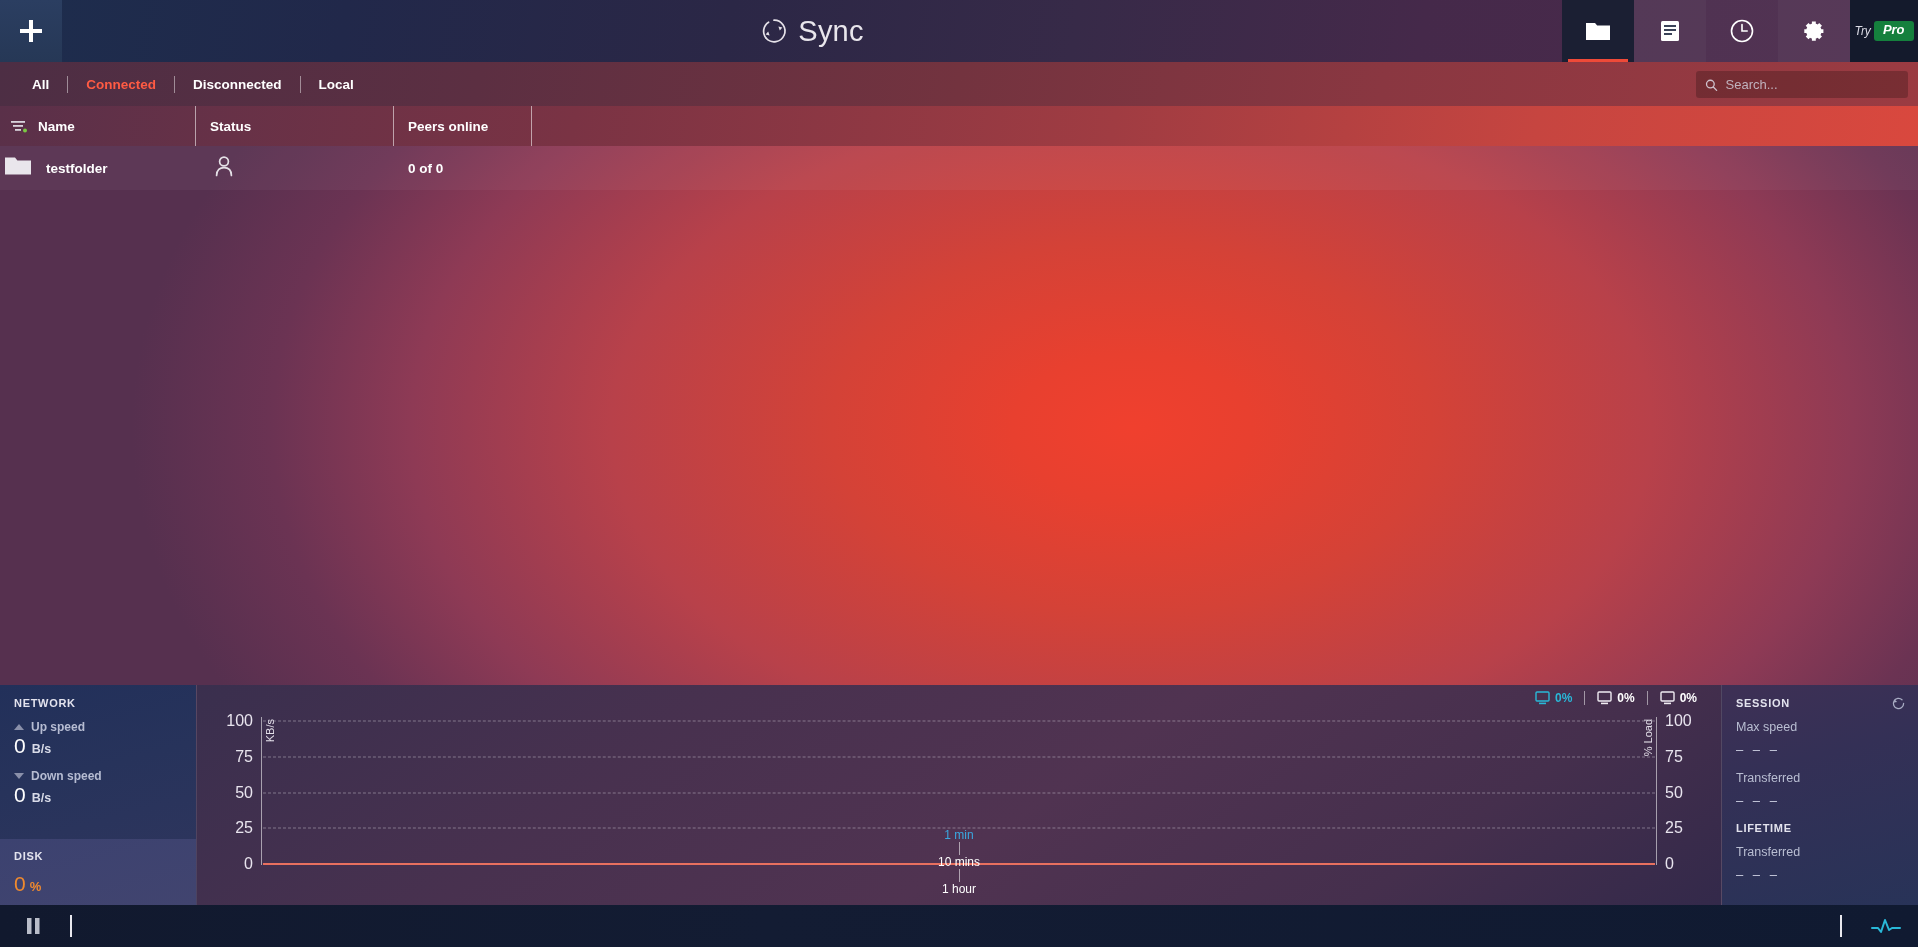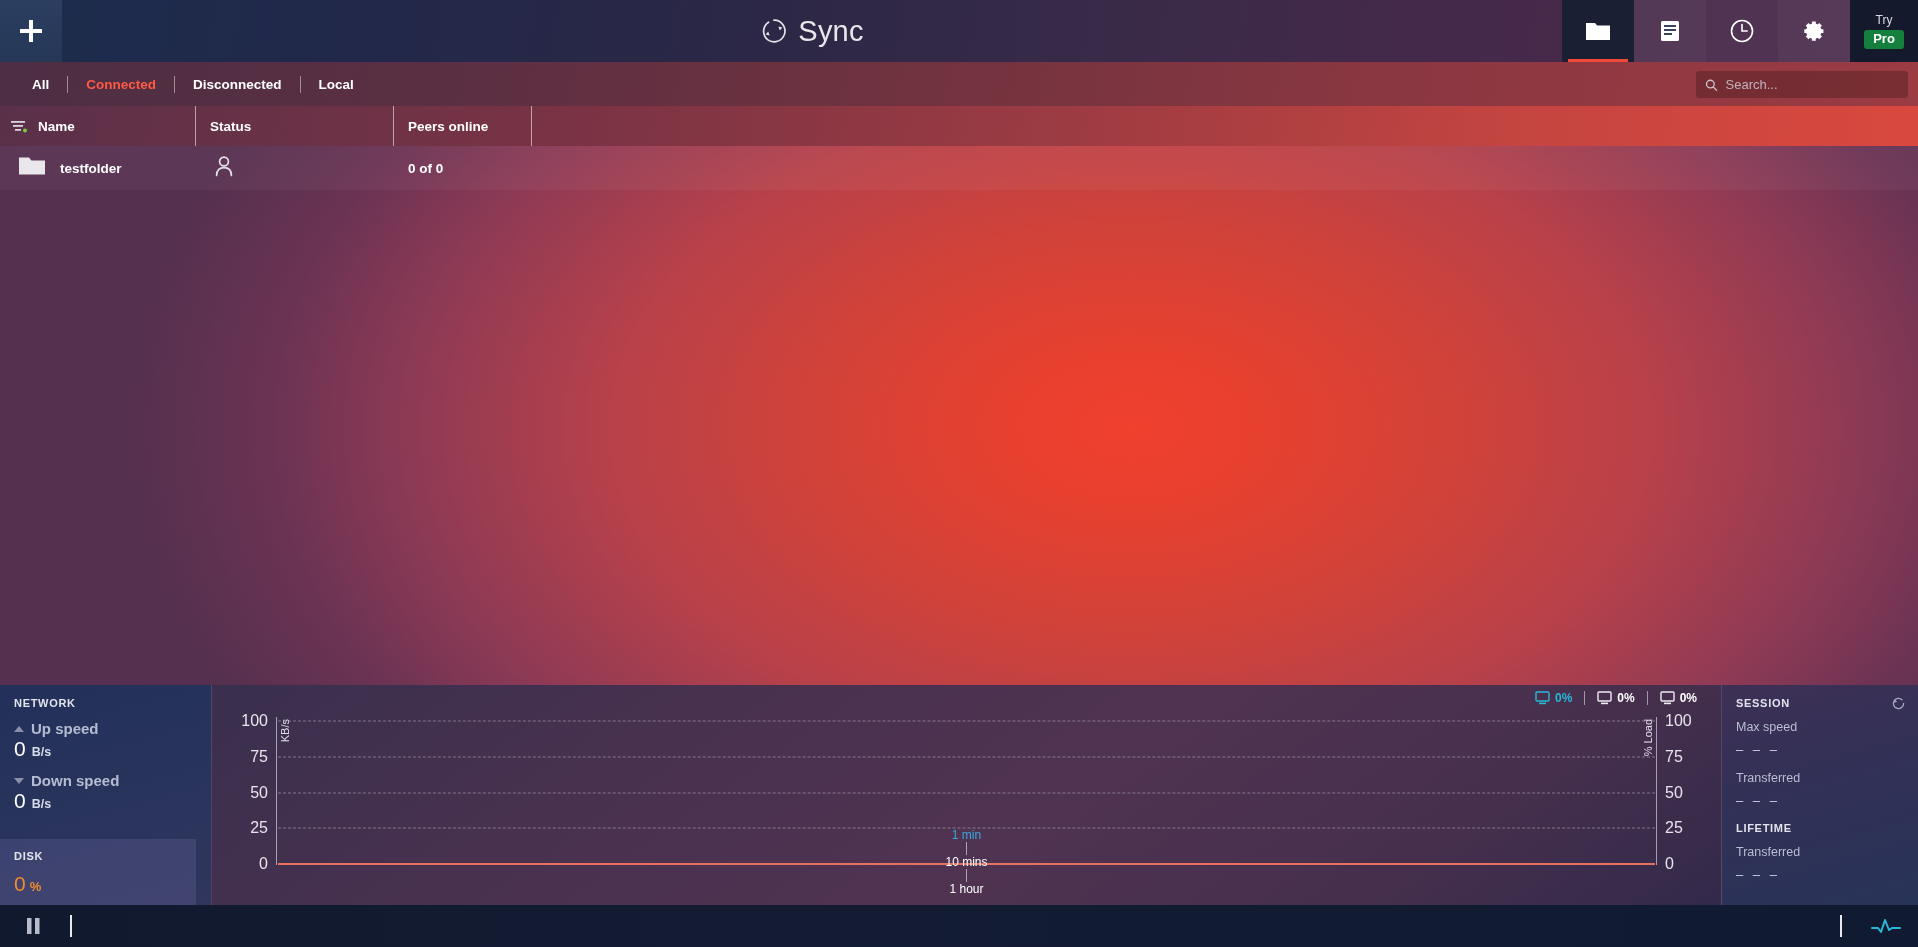--- a/index.html
+++ b/index.html
@@ -63,23 +63,23 @@
   .hicon.active::after {
     content:""; position:absolute; left: 6px; right: 6px; bottom: 0;
     height: 3px; background: #ef4a38;
   }
   .hicon.i2 { background: rgba(255,255,255,0.07); }
   .hicon.i3 { background: rgba(255,255,255,0.04); }
   .hicon.i4 { background: rgba(255,255,255,0.07); }
   .try-pro {
     width: 68px; height: 62px;
     background: #141a2c;
-    display: flex; flex-direction: column;
+    display: flex; flex-direction: row;
     align-items: center; justify-content: center;
-    gap: 3px; cursor: pointer;
+    gap: 3px; cursor: pointer; font-style: italic;
   }
   .try-label { color: #dcdce6; font-size: 12px; }
   .pro-badge {
     background: #15803d; color: #ffffff;
     font-size: 13px; font-weight: bold;
     padding: 2px 9px 3px; border-radius: 3px;
     line-height: 1.1;
   }
 
   
@@ -136,44 +136,44 @@
 
   
   .row {
     position: absolute; left: 0; top: 146px; width: 1918px; height: 44px;
     display: flex; align-items: center;
     background: rgba(255,255,255,0.045);
     cursor: pointer;
     z-index: 6;
   }
   .cell { height: 44px; display:flex; align-items:center; }
-  .c-name  { width: 196px; padding-left: 18px; gap: 14px; }
+  .c-name  { width: 196px; padding-left: 4px; gap: 14px; }
   .c-status{ width: 198px; padding-left: 18px; }
   .c-peers { width: 138px; padding-left: 14px; }
   .fname { color: #ffffff; font-size: 13.5px; font-weight: bold; }
   .peers-txt { color:#ffffff; font-size: 13.5px; font-weight: bold; }
 
   
   .stats {
     position: absolute; left:0; bottom: 42px; width: 1918px; height: 220px;
     display: flex;
     z-index: 9;
   }
   .net-panel {
-    width: 211px; height: 220px;
+    width: 196px; height: 220px;
     background: linear-gradient(165deg, #22305a 0%, #27335b 40%, #30365e 100%);
     position: relative;
   }
   .net-top { padding: 12px 14px 0; }
   .sect-title {
     color:#e3e3ee; font-size: 11px; font-weight: bold;
     letter-spacing: 0.7px; margin-bottom: 11px;
   }
   .stat-label {
-    color:#b6bcd2; font-size: 15px; font-weight: bold;
+    color:#b6bcd2; font-size: 12px; font-weight: bold;
     display:flex; align-items:center; gap:7px; margin-bottom: 1px;
   }
   .tri-up, .tri-dn {
     width:0;height:0;border-left:5px solid transparent;border-right:5px solid transparent;
   }
   .tri-up { border-bottom: 6px solid #8a90aa; }
   .tri-dn { border-top: 6px solid #8a90aa; }
   .stat-val {
     display:flex; align-items: baseline; gap:6px; margin-bottom: 13px;
   }

